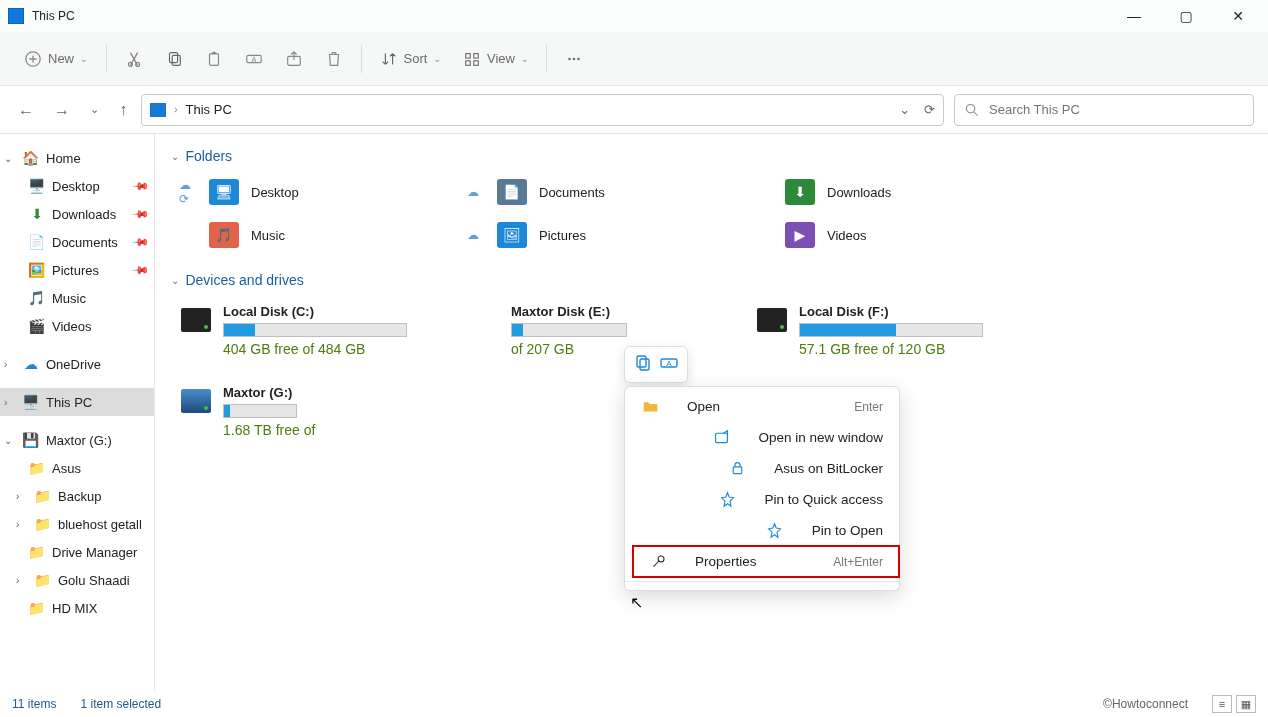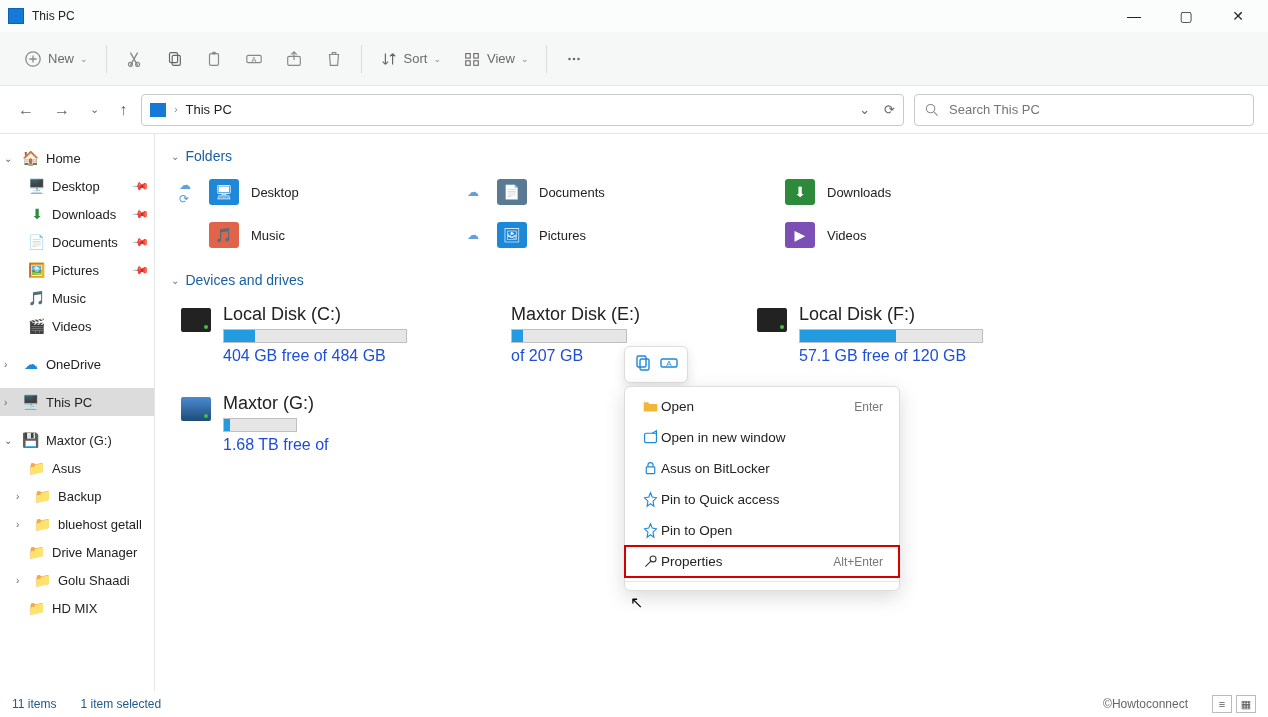--- a/index.html
+++ b/index.html
@@ -20,21 +20,21 @@
 .tool-btn .caret { font-size: 9px; color: #888; }
 
 
 .navbar { height: 48px; display: flex; align-items: center; padding: 0 14px; gap: 10px; border-bottom: 1px solid #e6e6e6; }
 .nav-arrows { display: flex; align-items: center; gap: 12px; }
 .nav-arrows span { color: #666; font-size: 16px; cursor: pointer; padding: 4px; }
 .addrbar { flex: 1; height: 32px; border: 1px solid #c9c9c9; border-radius: 4px; display: flex; align-items: center; padding: 0 8px; gap: 8px; }
 .addrbar .pc-mini { width: 16px; height: 14px; background: #1479d7; }
 .addrbar .crumb-sep { color: #888; font-size: 10px; }
 .addrbar .ab-right { margin-left: auto; display: flex; gap: 14px; color: #666; }
-.searchbox { width: 340px; height: 32px; border: 1px solid #c9c9c9; border-radius: 4px; display: flex; align-items: center; padding: 0 10px; gap: 10px; color: #888; }
+.searchbox { width: 300px; height: 32px; border: 1px solid #c9c9c9; border-radius: 4px; display: flex; align-items: center; padding: 0 10px; gap: 10px; color: #888; }
 .searchbox input { border: none; outline: none; flex: 1; font-size: 13px; color: #222; }
 
 
 .body { display: flex; height: calc(100% - 32px - 54px - 48px - 26px); }
 .sidebar { width: 155px; border-right: 1px solid #e6e6e6; padding-top: 10px; overflow: hidden; }
 .side-item { display: flex; align-items: center; gap: 6px; padding: 6px 6px 6px 4px; cursor: pointer; font-size: 13px; white-space: nowrap; }
 .side-item.selected { background: #dcdcdc; }
 .side-chevron { width: 12px; font-size: 10px; color: #666; }
 .side-ico { width: 18px; text-align: center; font-size: 14px; }
 .pin { margin-left: auto; color: #777; font-size: 11px; transform: rotate(45deg); }
@@ -50,31 +50,31 @@
 .folder-ico { width: 30px; height: 26px; border-radius: 3px; display:flex; align-items:center; justify-content:center; color:#fff; font-size:14px; }
 .folder-label { font-size: 13px; }
 
 .drives-grid { display: grid; grid-template-columns: repeat(3, 280px); gap: 16px 8px; margin-left: 4px; }
 .drive-item { display: flex; gap: 12px; padding: 6px; cursor: pointer; }
 .drive-item.selected { background: #d9d9d9; }
 .drive-ico { width: 30px; height: 24px; background: #222; border-radius: 2px; position: relative; margin-top: 4px; }
 .drive-ico::after { content: ""; position:absolute; right:3px; bottom:3px; width:4px; height:4px; background:#3fc13f; border-radius:50%; }
 .drive-ico.ext { background: linear-gradient(#4a8bcf,#1e4b7a); }
 .drive-info { display: flex; flex-direction: column; gap: 4px; flex:1; }
-.drive-name { font-size: 18px; }
+.drive-name { font-size: 13px; font-weight: bold; }
 .drive-bar { width: 184px; height: 14px; background: #e6e6e6; border: 1px solid #bfbfbf; position:relative; }
 .drive-fill { height: 100%; background: #239be0; }
-.drive-free { font-size: 16px; color: #1d4ed8; }
+.drive-free { font-size: 14px; color: #4d7c0f; }
 
 
 .ctx-top { position: absolute; top: 346px; left: 624px; display:flex; gap:6px; background:#fff; border:1px solid #ddd; border-radius:6px; padding:6px 8px; box-shadow:0 4px 12px rgba(0,0,0,.12); }
 .ctx-top svg { width:20px; height:20px; }
 .context-menu { position: absolute; top: 386px; left: 624px; width: 276px; background:#fff; border:1px solid #ddd; border-radius:6px; box-shadow:0 6px 20px rgba(0,0,0,.15); padding:4px 0; }
-.ctx-item { display:flex; align-items:center; gap:2px; padding:7px 16px; cursor:pointer; font-size:13.5px; }
-.ctx-item.highlighted { outline: 2px solid #d40000; outline-offset: -1px; }
+.ctx-item { display:flex; align-items:center; gap:28px; padding:7px 16px; cursor:pointer; font-size:13.5px;justify-content:flex-end; }
+.ctx-item.highlighted { outline: 2px solid #d40000; outline-offset: -1px; margin-left: 8px; }
 .ctx-ico { width:18px; display:flex; align-items:center; justify-content:center; }
 .ctx-ico svg { width:17px; height:17px; }
 .ctx-hint { margin-left:auto; font-size:12px; color:#777; }
 .ctx-sep { height:1px; background:#e6e6e6; margin:4px 0; }
 
 
 .cursor { position:absolute; top:593px; left:630px; font-size:16px; color:#000; z-index:50; pointer-events:none; }
 
 
 .statusbar { position:absolute; bottom:0; left:0; right:0; height:26px; display:flex; align-items:center; padding:0 12px; font-size:12px; color:#205a8c; gap:24px; }

